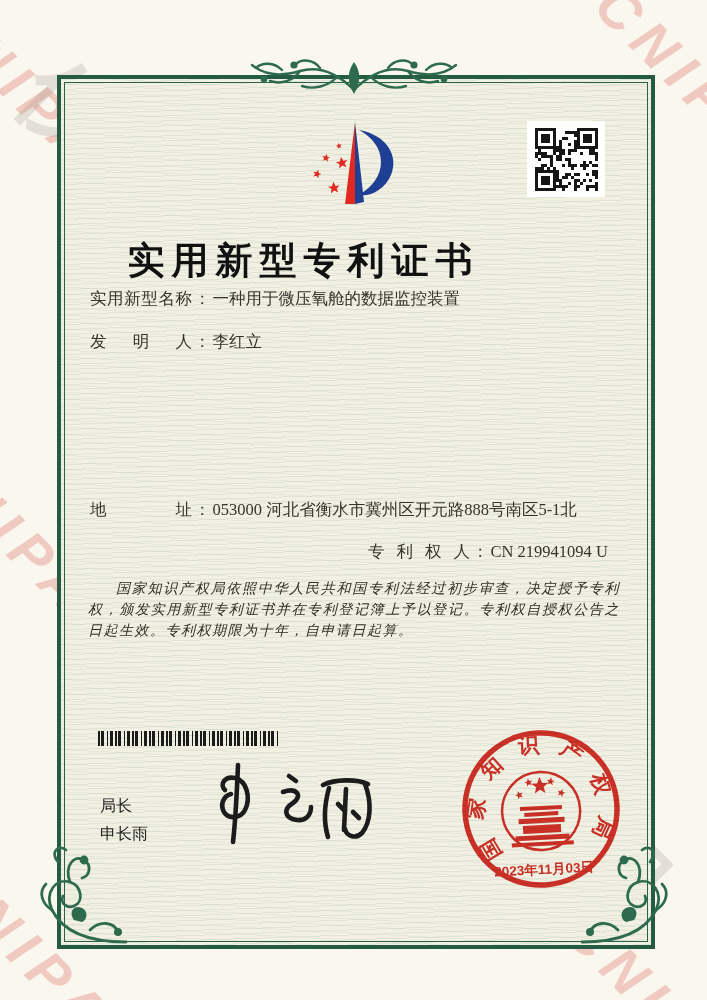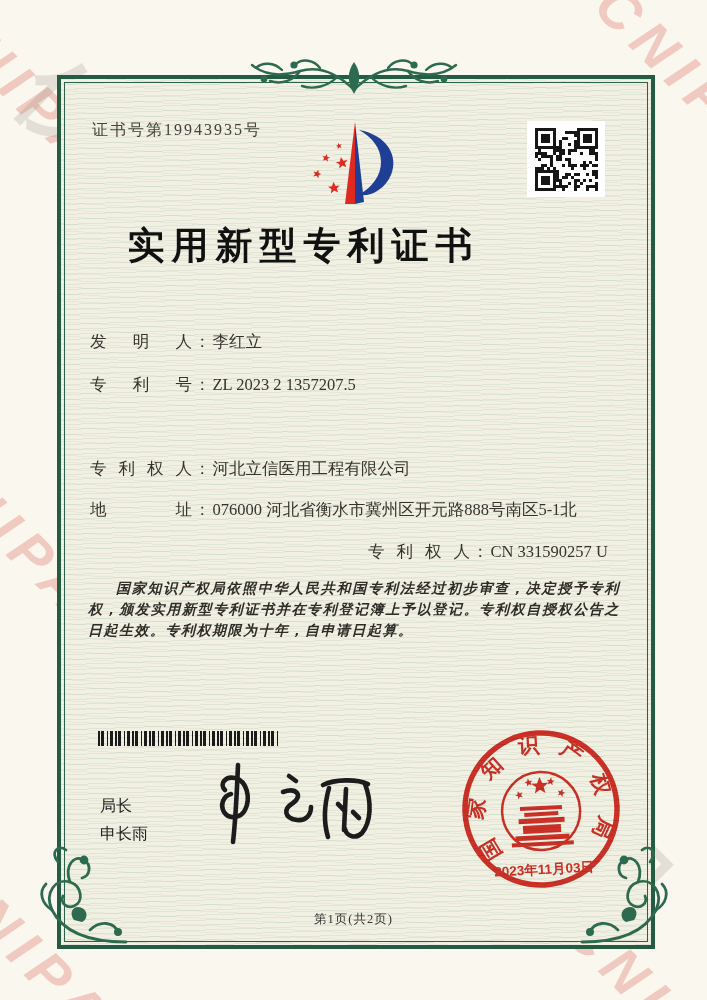--- a/index.html
+++ b/index.html
@@ -31,34 +31,34 @@
   .corner-br{left:578px;top:842px;transform:scale(-1,1);}
 
   
   .cert-no{position:absolute;left:92px;top:120px;font-size:16px;color:#45413a;letter-spacing:2px;}
   .logo{position:absolute;left:293px;top:118px;width:118px;height:92px;}
   .qr-wrap{position:absolute;left:527px;top:121px;width:78px;height:76px;background:#fff;
            display:flex;align-items:center;justify-content:center;}
   .qr{display:grid;grid-template-columns:repeat(21,3px);grid-template-rows:repeat(21,3px);}
   .qr div{background:#161616;}
 
-  .title{position:absolute;left:0;top:221px;width:607px;text-align:center;
+  .title{position:absolute;left:0;top:236px;width:607px;text-align:center;
          font-size:37px;font-weight:bold;color:#111;letter-spacing:7px;}
 
   
   .frow{position:absolute;left:90px;font-size:16.5px;color:#36332d;white-space:nowrap;}
   .flabel{display:inline-block;width:102px;text-align:justify;text-align-last:justify;vertical-align:bottom;}
   .colon{display:inline-block;margin:0 2px 0 2px;}
   .r1{top:288px}.r2{top:331px}.r3{top:374px}.r4{top:416px}.r5{top:458px}.r6{top:499px}
   .r7a{top:541px}.r7b{top:541px;left:368px;}
 
   
   .paras{position:absolute;left:88px;top:578px;width:532px;font-size:14px;line-height:21px;
          color:#2f2c27;font-style:italic;letter-spacing:1.5px;text-align:justify;}
-  .paras p{margin:0 0 6px 0;text-indent:2em;font-weight:bold;}
+  .paras p{margin:0 0 6px 0;text-indent:2em;}
 
   
   .barcode{position:absolute;left:98px;top:731px;width:181px;height:15px;
      background:repeating-linear-gradient(90deg,#1b1b1b 0 2px,rgba(0,0,0,0) 2px 3px,
        #1b1b1b 3px 6px,rgba(0,0,0,0) 6px 9px,#1b1b1b 9px 10px,rgba(0,0,0,0) 10px 12px,
        #1b1b1b 12px 15px,rgba(0,0,0,0) 15px 17px);}
   .official{position:absolute;left:100px;top:792px;font-size:16px;color:#222;
             font-family:"Liberation Sans","DejaVu Sans",sans-serif;line-height:28px;}
   .signature{position:absolute;left:205px;top:758px;width:175px;height:88px;}
 
@@ -133,21 +133,20 @@
       <path d="M40,40 C34,24 44,12 54,18 C62,23 60,34 52,36"></path>
       <path d="M22,68 C12,62 8,50 16,42"></path>
       <path d="M60,88 C70,78 84,80 88,90"></path>
       <path d="M28,20 C20,10 28,2 36,8"></path>
       <circle cx="54" cy="18" r="3" fill="#2e6b4e"></circle>
       <circle cx="88" cy="90" r="2.6" fill="#2e6b4e"></circle>
       <path d="M44,78 C38,70 44,62 52,66 C58,69 58,77 52,80 Z" fill="#2e6b4e" stroke="none"></path>
     </g>
   </svg>
 
-  <div class="cert-no">证书号第19943935号</div>
 
   <svg class="logo" viewBox="0 0 118 92">
     <defs>
       <path id="star" d="M0,-10 L2.9,-3.1 L9.5,-3.1 L4.2,1.2 L5.9,8.1 L0,4 L-5.9,8.1 L-4.2,1.2 L-9.5,-3.1 L-2.9,-3.1 Z"></path>
     </defs>
     <path d="M62,4 L52,86 L62,86 Z" fill="#e02a21"></path>
     <path d="M62,4 L62,86 L71,84 Z" fill="#1f3f94"></path>
     <path d="M66,12 C94,17 106,38 98,57 C92,71 78,79 66,77 C79,69 88,58 88,44 C88,30 79,19 66,12 Z" fill="#1f3f94"></path>
     <g fill="#e02a21">
       <use href="#star" transform="translate(46,28) scale(0.32) rotate(-14)"></use>
@@ -373,34 +372,31 @@
         <div style="grid-area: 21 / 7;"></div>
         <div style="grid-area: 21 / 10;"></div>
         <div style="grid-area: 21 / 14;"></div>
         <div style="grid-area: 21 / 18;"></div>
         <div style="grid-area: 21 / 21;"></div>
       </div>
   </div>
 
   <div class="title">实用新型专利证书</div>
 
+  <div class="frow r1">
+    <span class="flabel">实用新型名称</span><span class="colon">：</span><span>一种用于微压氧舱的数据监控装置</span>
+  </div>
   <div class="frow r2">
     <span class="flabel">发明人</span><span class="colon">：</span><span>李红立</span>
   </div>
-  <div class="frow r3">
-    <span class="flabel">专利号</span><span class="colon">：</span><span>ZL 2023 2 1357207.5</span>
-  </div>
-  <div class="frow r5">
-    <span class="flabel">专利权人</span><span class="colon">：</span><span>河北立信医用工程有限公司</span>
-  </div>
   <div class="frow r6">
-    <span class="flabel">地址</span><span class="colon">：</span><span>076000 河北省衡水市冀州区开元路888号南区5-1北</span>
+    <span class="flabel">地址</span><span class="colon">：</span><span>053000 河北省衡水市冀州区开元路888号南区5-1北</span>
   </div>
   <div class="frow r7b">
-    <span class="flabel">专利权人</span><span class="colon">：</span><span>CN 331590257 U</span>
+    <span class="flabel">专利权人</span><span class="colon">：</span><span>CN 219941094 U</span>
   </div>
 
   <div class="paras">
     <p>国家知识产权局依照中华人民共和国专利法经过初步审查，决定授予专利权，颁发实用新型专利证书并在专利登记簿上予以登记。专利权自授权公告之日起生效。专利权期限为十年，自申请日起算。</p>
   </div>
 
   <div class="barcode"></div>
 
   <div class="official">
     <div>局长</div>
@@ -440,15 +436,14 @@
       <rect x="74" y="92" width="42" height="4"></rect>
       <rect x="78" y="98" width="34" height="4"></rect>
       <rect x="72" y="104" width="46" height="5"></rect>
       <rect x="76" y="111" width="38" height="8"></rect>
       <rect x="68" y="121" width="54" height="5"></rect>
       <rect x="64" y="128" width="62" height="4"></rect>
     </g>
     <text x="95" y="160" font-size="13.5" fill="#d6281f" text-anchor="middle" font-weight="bold" font-family="Liberation Sans, sans-serif">2023年11月03日</text>
   </svg>
 
-  <div class="page-info">第1页(共2页)</div>
 
 </div>
 
 </body></html>

